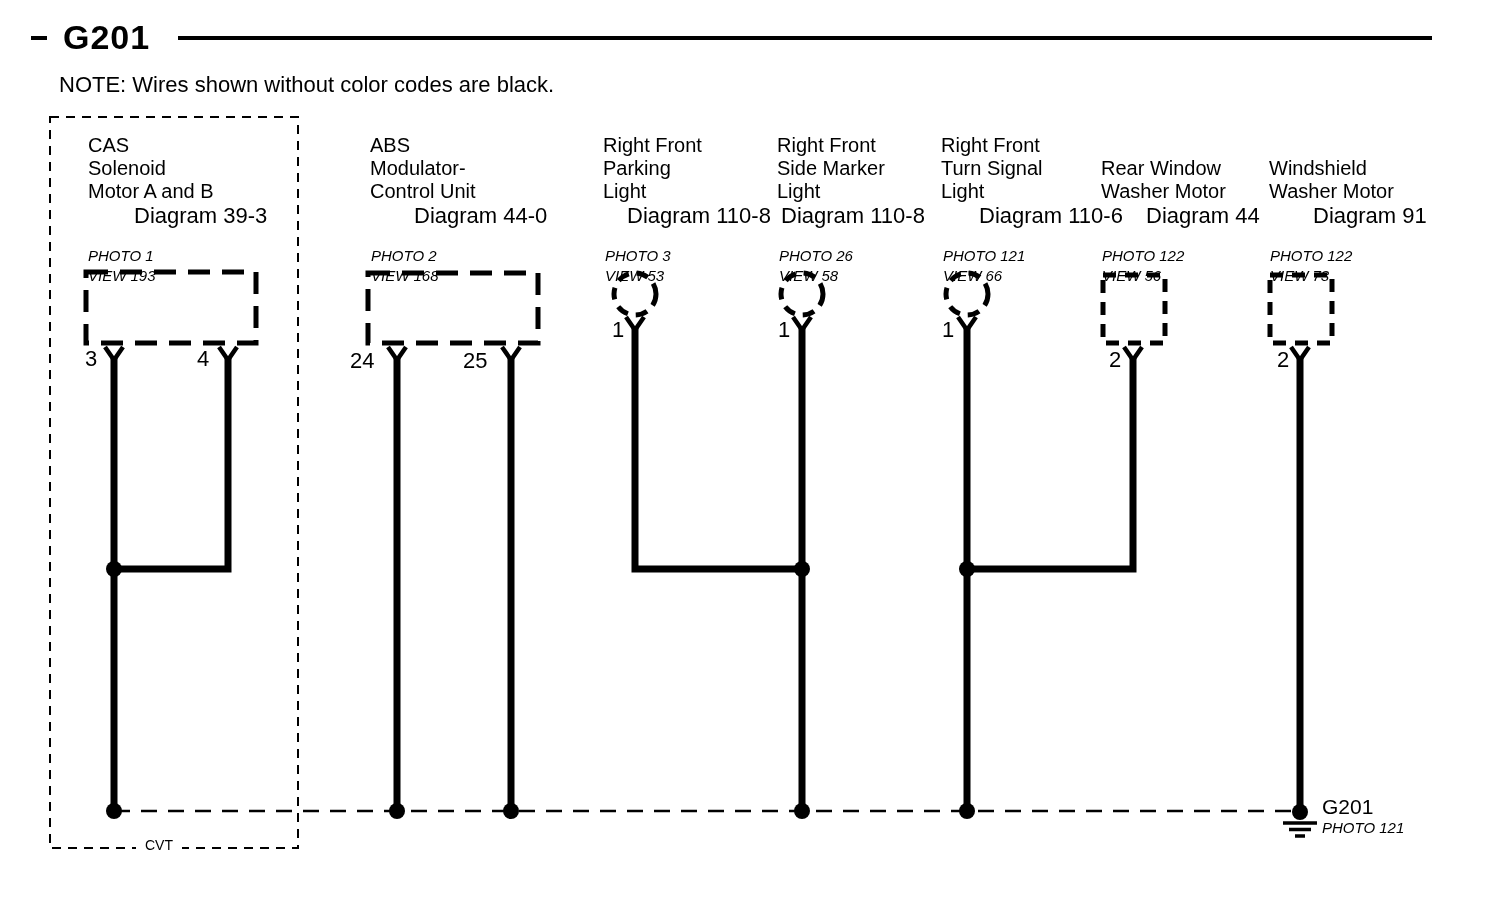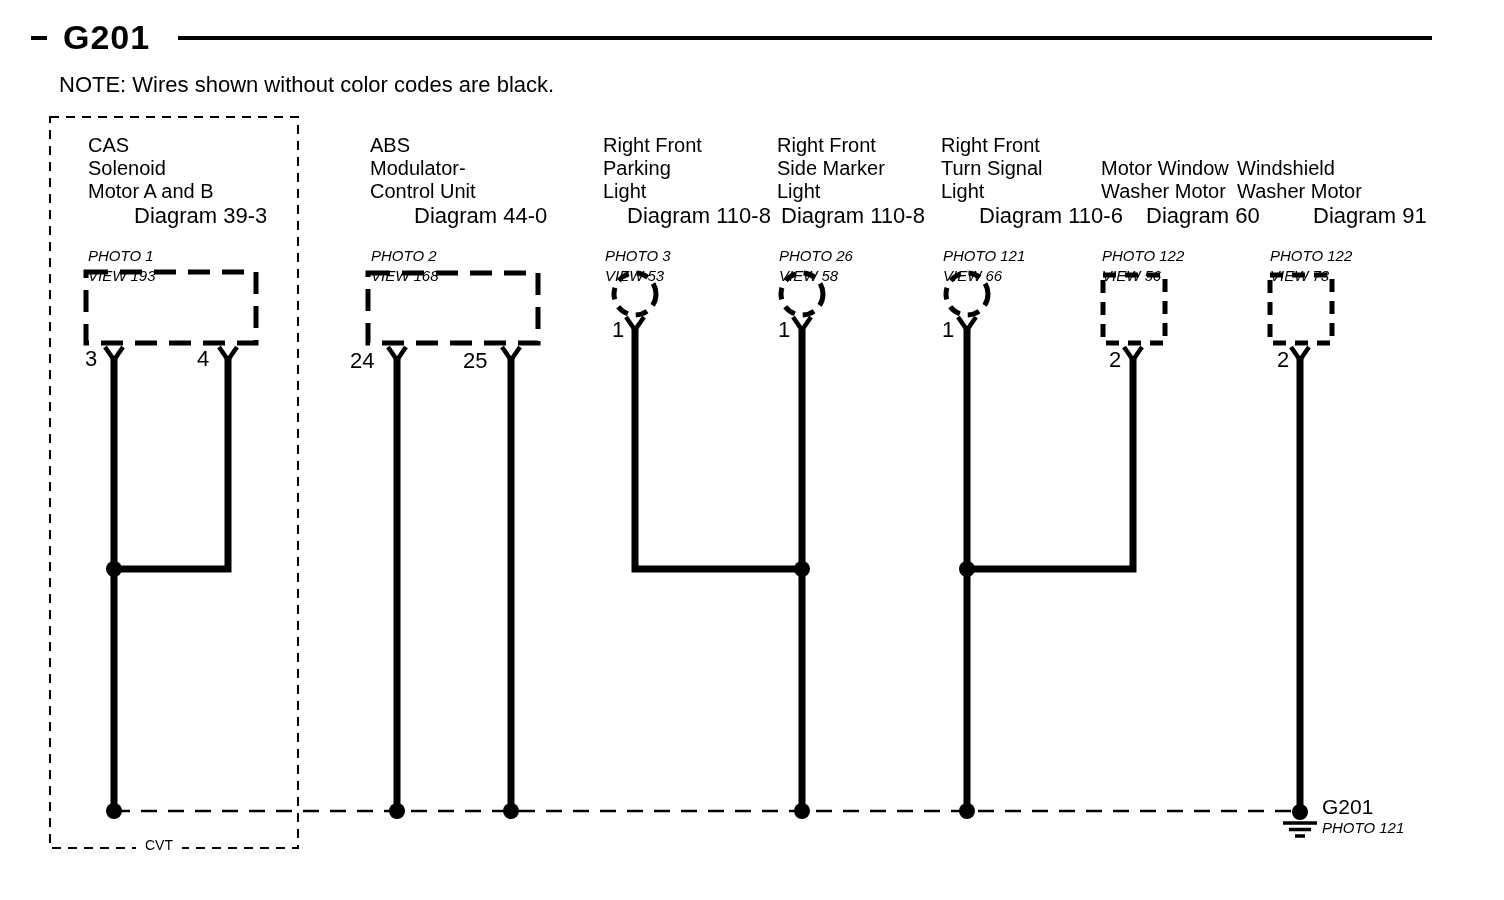--- a/index.html
+++ b/index.html
@@ -142,30 +142,30 @@
     <div>Turn Signal</div>
     <div>Light</div>
   </div>
   <div class="comp-diagram" style="left:935px">Diagram 110-6</div>
   <div class="comp-pv" style="left:943px">
     <div>PHOTO 121</div>
     <div>VIEW 66</div>
   </div>
 
   <div class="comp-name" style="left:1101px;top:157px">
-    <div>Motor Window</div>
+    <div>Rear Window</div>
     <div>Washer Motor</div>
   </div>
-  <div class="comp-diagram" style="left:1102px">Diagram 60</div>
+  <div class="comp-diagram" style="left:1102px">Diagram 44</div>
   <div class="comp-pv" style="left:1102px">
     <div>PHOTO 122</div>
     <div>VIEW 56</div>
   </div>
 
-  <div class="comp-name" style="left:1237px;top:157px">
+  <div class="comp-name" style="left:1269px;top:157px">
     <div>Windshield</div>
     <div>Washer Motor</div>
   </div>
   <div class="comp-diagram" style="left:1269px">Diagram 91</div>
   <div class="comp-pv" style="left:1270px">
     <div>PHOTO 122</div>
     <div>VIEW 73</div>
   </div>
 
   <span class="pin-label" style="left:85px;top:346px">3</span>

